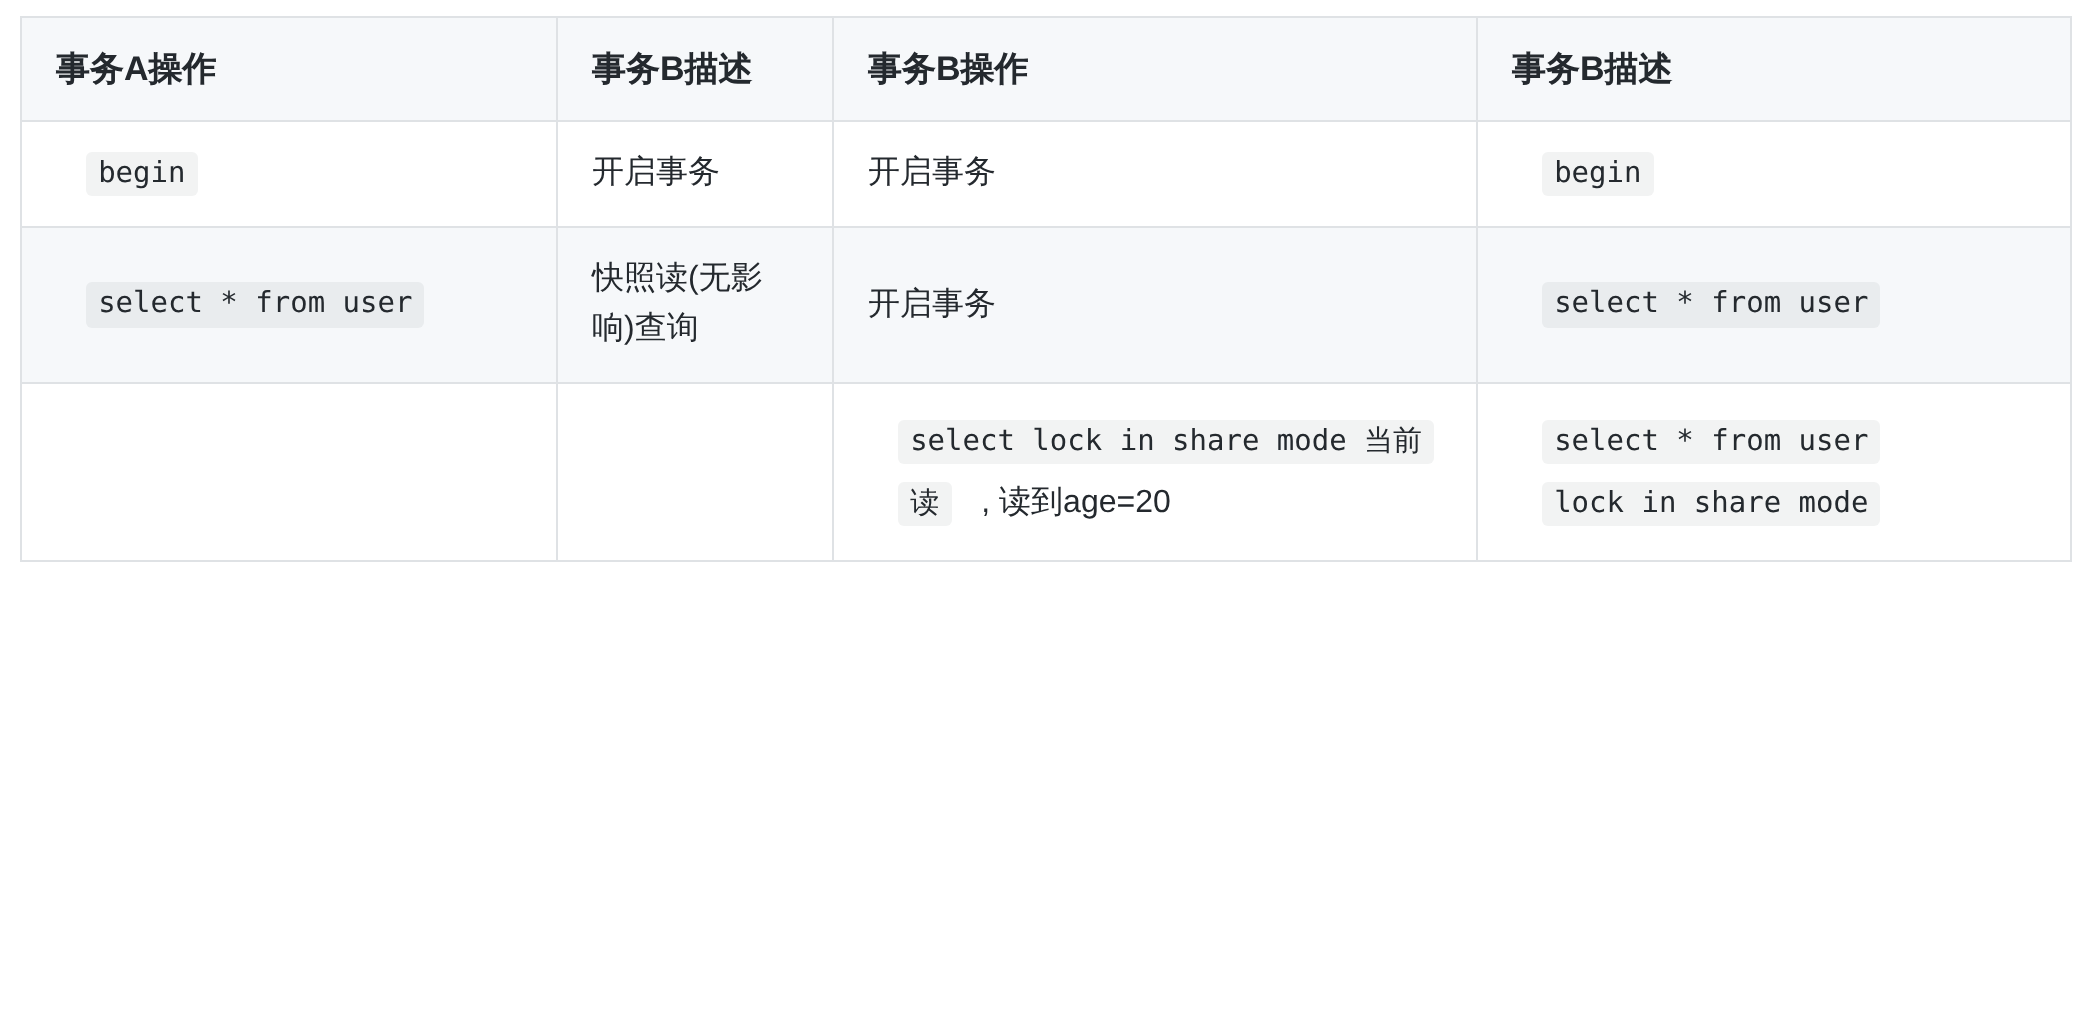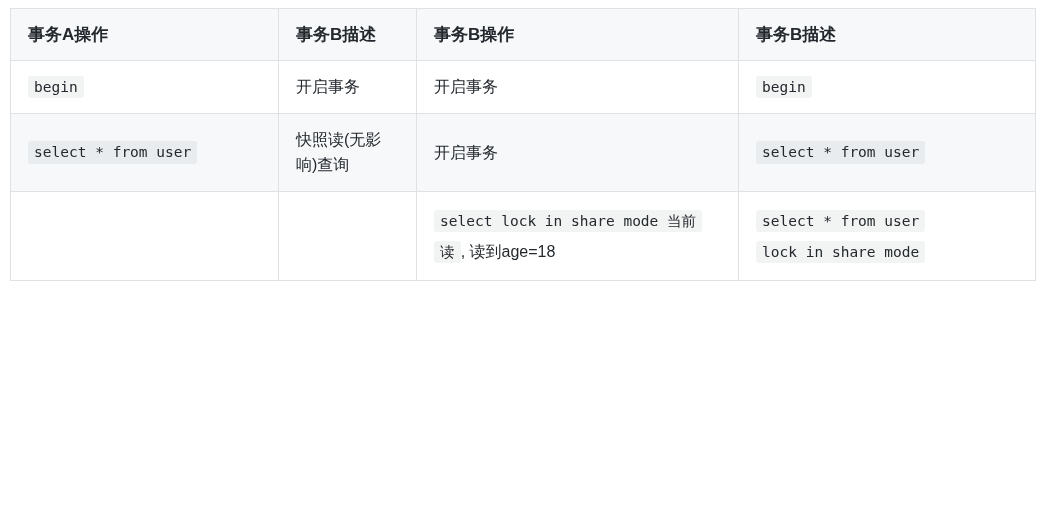--- a/index.html
+++ b/index.html
@@ -63,21 +63,21 @@
 
   
   table.md-table thead tr th { background: #f6f8fa; }
 
   code, .code {
     font-family: "DejaVu Sans Mono", "Liberation Mono", monospace;
     background-color: rgba(27,31,35,0.055);
     border-radius: 3px;
     font-size: 14.5px;
     padding: 0.22em 0.42em;
-    margin: 0;
+    margin: 15px;
     white-space: pre-wrap;
     color: #24292e;
     box-decoration-break: clone;
     -webkit-box-decoration-break: clone;
   }
   .cell-line { display: block; }
   .dash { color: #24292e; }
 
   
   .multiline { line-height: 2.0; }
@@ -126,21 +126,21 @@
         </td>
       </tr>
 
 
 
 
       <tr>
         <td></td>
         <td></td>
         <td class="multiline-tight">
-          <code class="code">select lock in share mode 当前读</code><span>, 读到age=18</span>
+          <code class="code">select lock in share mode 当前读</code><span>, 读到age=20</span>
         </td>
         <td class="multiline-tight">
           <code class="code">select * from user</code><br>
           <code class="code">lock in share mode</code>
         </td>
       </tr>
 
     </tbody>
   </table>
 </div>

